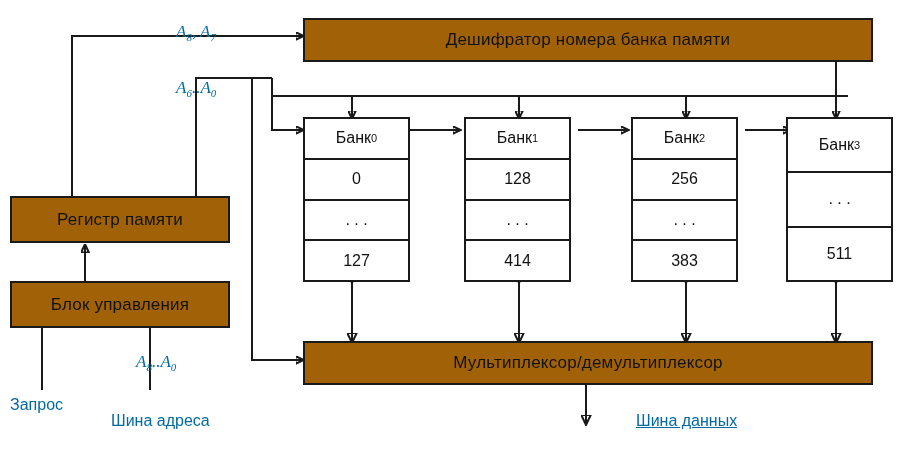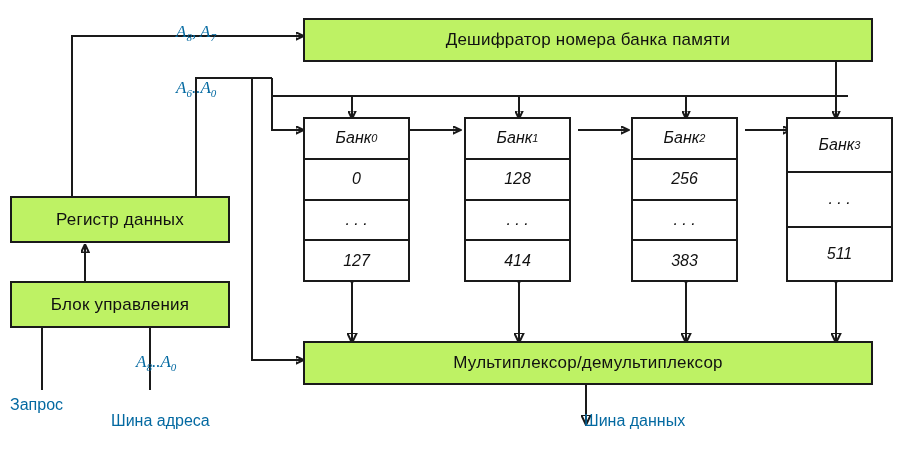--- a/index.html
+++ b/index.html
@@ -12,36 +12,35 @@
     width: 902px;
     height: 453px;
     background: #ffffff;
     font-family: "Liberation Sans", sans-serif;
     overflow: hidden;
   }
   .box {
     position: absolute;
     box-sizing: border-box;
     border: 2px solid #1a1a1a;
-    background: #bef264;
+    background: #a16207;
     display: flex;
     align-items: center;
     justify-content: center;
     color: #111111;
     font-size: 17px;
     letter-spacing: 0.2px;
   }
   .bank-box {
     position: absolute;
     box-sizing: border-box;
     border: 2px solid #1a1a1a;
     background: #ffffff;
     display: flex;
     flex-direction: column;
-    font-style: italic;
   }
   .bank-cell {
     flex: 1 1 0;
     display: flex;
     align-items: center;
     justify-content: center;
     font-size: 16px;
     color: #111111;
     box-sizing: border-box;
   }
@@ -129,21 +128,21 @@
     <line x1="836" y1="282" x2="836" y2="342" marker-start="url(#ah2)" marker-end="url(#ah2)"></line>
 
     <line x1="586" y1="384" x2="586" y2="424" marker-start="url(#ah2)" marker-end="url(#ah2)"></line>
   </svg>
 
   <div class="box" style="left:303px; top:18px; width:570px; height:44px;">
     <span>Дешифратор номера банка памяти</span>
   </div>
 
   <div class="box" style="left:10px; top:196px; width:220px; height:47px;">
-    <span>Регистр данных</span>
+    <span>Регистр памяти</span>
   </div>
 
   <div class="box" style="left:10px; top:281px; width:220px; height:47px;">
     <span>Блок управления</span>
   </div>
 
   <div class="box" style="left:303px; top:341px; width:570px; height:44px;">
     <span>Мультиплексор/демультиплексор</span>
   </div>
 
@@ -191,15 +190,15 @@
   </div>
   <div class="lbl lbl-italic" style="left:176px; top:78px;">
     <span>A</span><sub>6</sub><span>..A</span><sub>0</sub>
   </div>
   <div class="lbl lbl-italic" style="left:136px; top:352px;">
     <span>A</span><sub>8</sub><span>..A</span><sub>0</sub>
   </div>
 
   <div class="lbl" style="left:10px; top:396px;">Запрос</div>
   <div class="lbl" style="left:111px; top:412px;">Шина адреса</div>
-  <div class="lbl" style="left:584px; top:412px;">Шина данных</div>
+  <div class="lbl" style="left:636px; top:412px;text-decoration:underline;">Шина данных</div>
 
 </div>
 
 </body></html>

